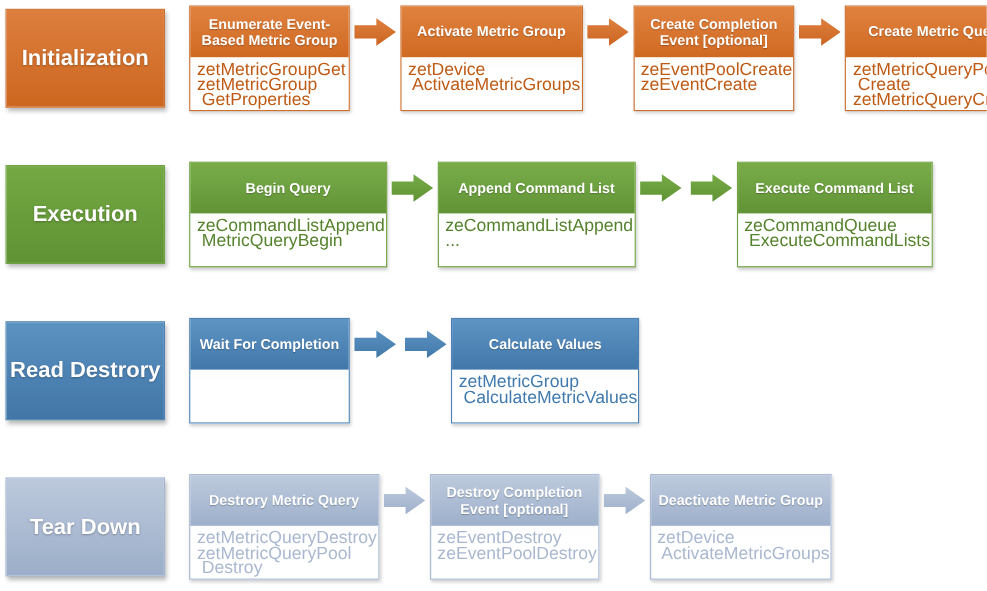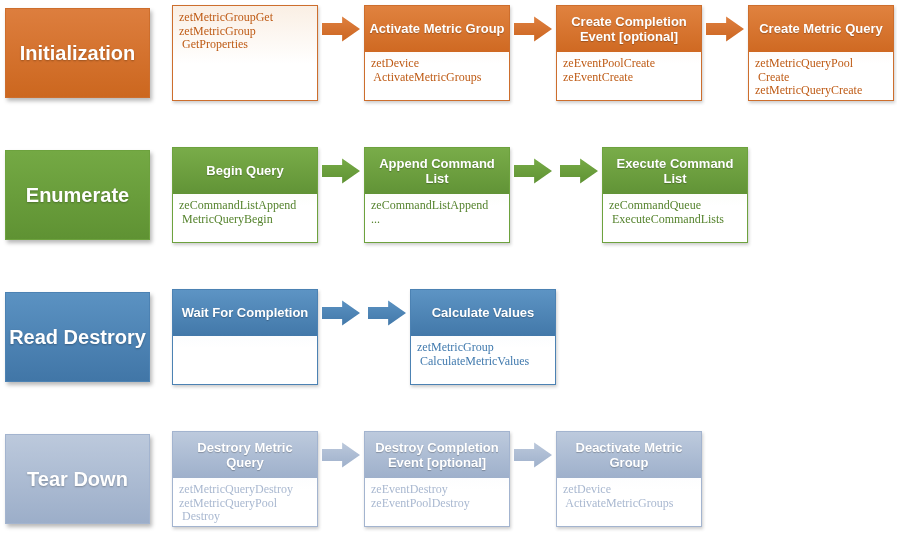--- a/index.html
+++ b/index.html
@@ -58,22 +58,22 @@
     color: #ffffff;
     font-size: 13px;
     font-weight: bold;
     line-height: 1.18;
     text-shadow: 0 1px 1px rgba(0,0,0,0.25);
     background: linear-gradient(180deg, var(--header-top,#ccc), var(--header-bottom,#aaa));
   }
   .step-body {
     flex: 1 1 auto;
     padding: 5px 1px 2px 6px;
-    font-family: Liberation Serif, serif;
-    font-size: 12px;
+    font-family: Liberation Sans, sans-serif;
+    font-size: 16px;
     line-height: 13.5px;
     white-space: pre;
     overflow: hidden;
     color: var(--code,#555);
   }
 
   .arrow {
     flex: 0 0 38px;
     height: 26px;
     margin: 11px 4px 0 4px;
@@ -84,20 +84,21 @@
 </style>
 </head>
 <body>
 
 <div class="diagram">
 
   <div class="row" style="--label-top: #DD7E3E; --label-bottom: #CC671F; --header-top: #E0823F; --header-bottom: #CF6922; --arrow-top: #DF8040; --arrow-bottom: #CB6520; --border: #CD6E2D; --code: #BE5A14; --tint: #FAEFE4;">
     <div class="row-label">Initialization</div>
     <div class="label-spacer"></div>
     <div class="step">
+      <div class="step-header">Enumerate Event-Based Metric Group</div>
       <div class="step-body">zetMetricGroupGet
 zetMetricGroup
  GetProperties</div>
     </div>
     <div class="arrow"></div>
     <div class="step">
       <div class="step-header">Activate Metric Group</div>
       <div class="step-body">zetDevice
  ActivateMetricGroups</div>
     </div>
@@ -110,21 +111,21 @@
     <div class="arrow"></div>
     <div class="step">
       <div class="step-header">Create Metric Query</div>
       <div class="step-body">zetMetricQueryPool
  Create
 zetMetricQueryCreate</div>
     </div>
   </div>
 
   <div class="row" style="--label-top: #74A944; --label-bottom: #5F9233; --header-top: #79AC49; --header-bottom: #619336; --arrow-top: #77AB47; --arrow-bottom: #5F9233; --border: #6DA23E; --code: #55832D; --tint: #F1F7EA;">
-    <div class="row-label">Enumerate</div>
+    <div class="row-label">Execution</div>
     <div class="label-spacer"></div>
     <div class="step">
       <div class="step-header">Begin Query</div>
       <div class="step-body">zeCommandListAppend
  MetricQueryBegin</div>
     </div>
     <div class="arrow"></div>
     <div class="step">
       <div class="step-header">Append Command List</div>
       <div class="step-body">zeCommandListAppend

